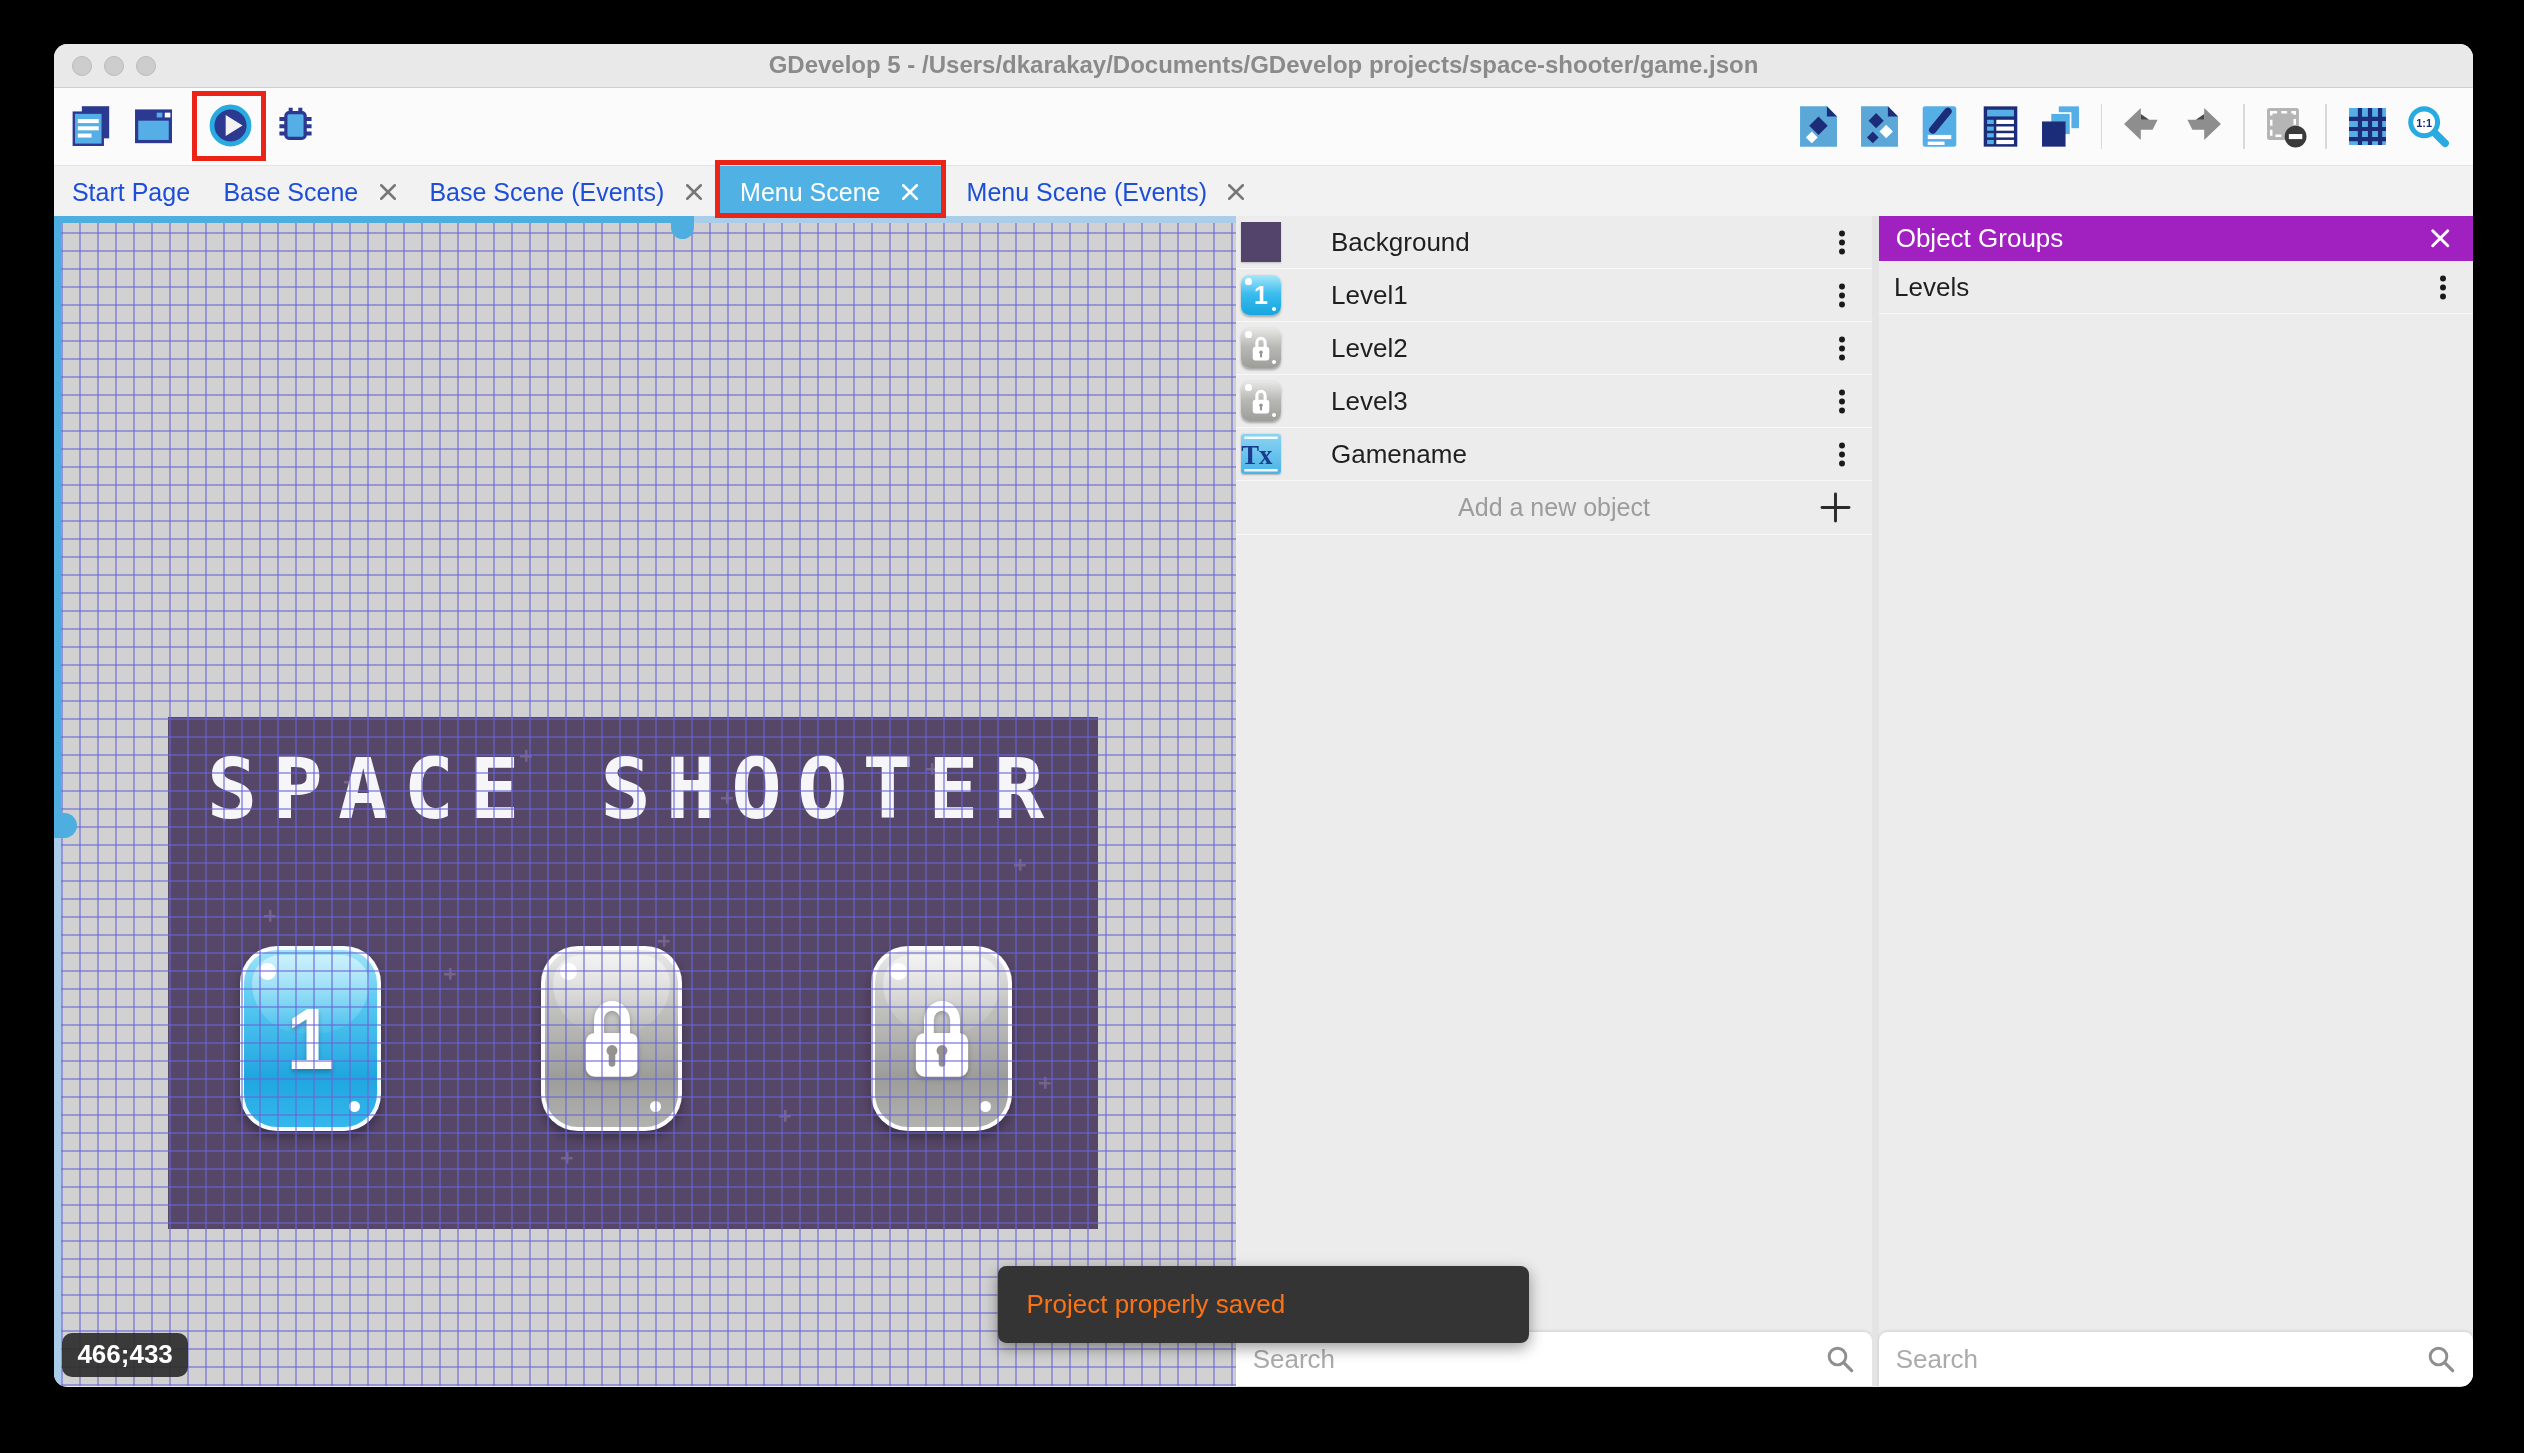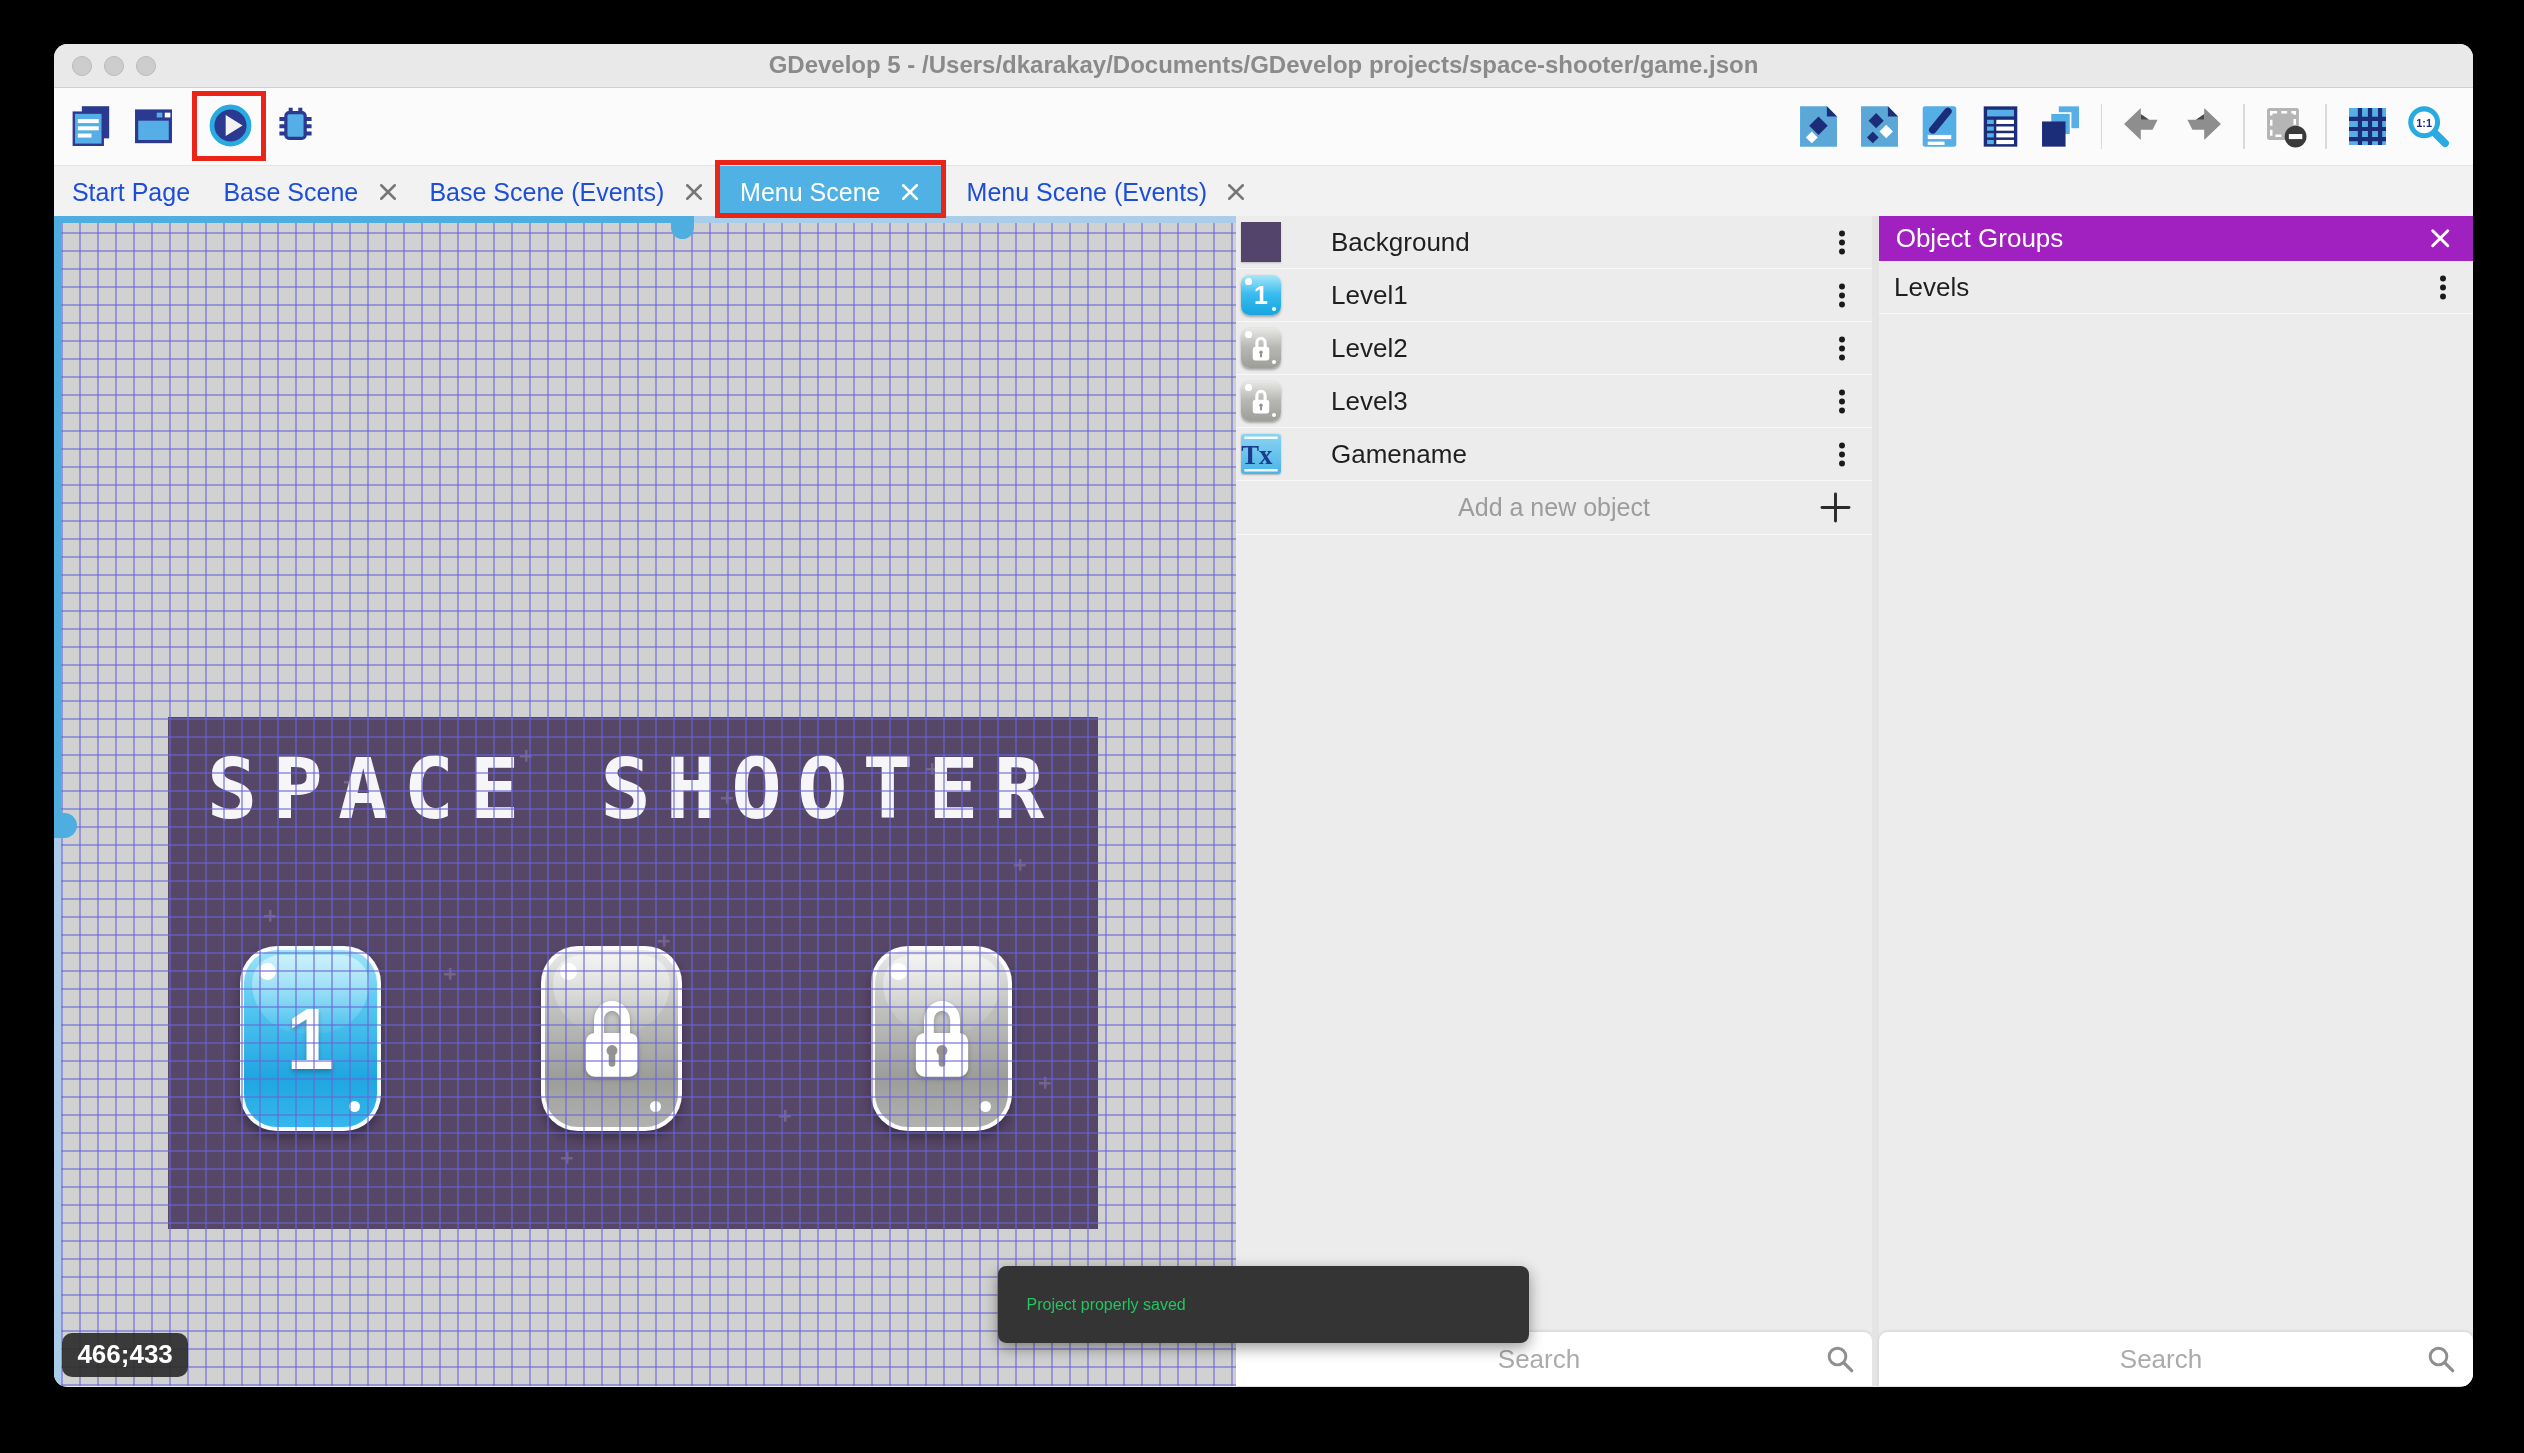--- a/index.html
+++ b/index.html
@@ -108,30 +108,30 @@
   .add-row { height:54px; display:flex; align-items:center; justify-content:center; position:relative;
              border-bottom:1.7px solid #F8F8F8; }
   .add-label { font-size:25px; color:#9C9C9C; }
   .plus { position:absolute; right:18.4px; top:8.4px; width:37px; height:37px; }
   .plus svg { width:37px; height:37px; display:block; }
 
   .panel-search { position:absolute; bottom:0; left:0; right:0; height:54px; background:#fff;
                   border-radius:8.4px 8.4px 0 0; box-shadow:0 -0.8px 3.3px rgba(0,0,0,0.12);
                   display:flex; align-items:center; padding:0 16.7px; }
   .search-input { flex:1; border:none; outline:none; font-size:26px; color:#a21caf; background:transparent;
-                  font-family:"Liberation Sans", sans-serif;text-align:center; }
+                  font-family:"Liberation Sans", sans-serif; }
   .search-input::placeholder { color:#ABABAB; }
   .mag { width:30px; height:30px; flex:0 0 30px; }
   .mag svg { width:30px; height:30px; display:block; }
 
   
   .toast { position:absolute; left:944px; top:1050px; width:531px; height:77px; background:#343434;
            border-radius:8.4px; box-shadow:0 5px 15px rgba(0,0,0,0.4); display:flex; align-items:center;
            padding-left:28.5px; z-index:10; }
-  .toast-text { color:#22c55e; font-size:16px; }
+  .toast-text { color:#f97316; font-size:26px; }
 </style>
 </head>
 <body>
 
 <div class="screen">
   <div class="window">
 
     <div class="titlebar">
       <div class="traffic">
         <span class="tl"></span>

